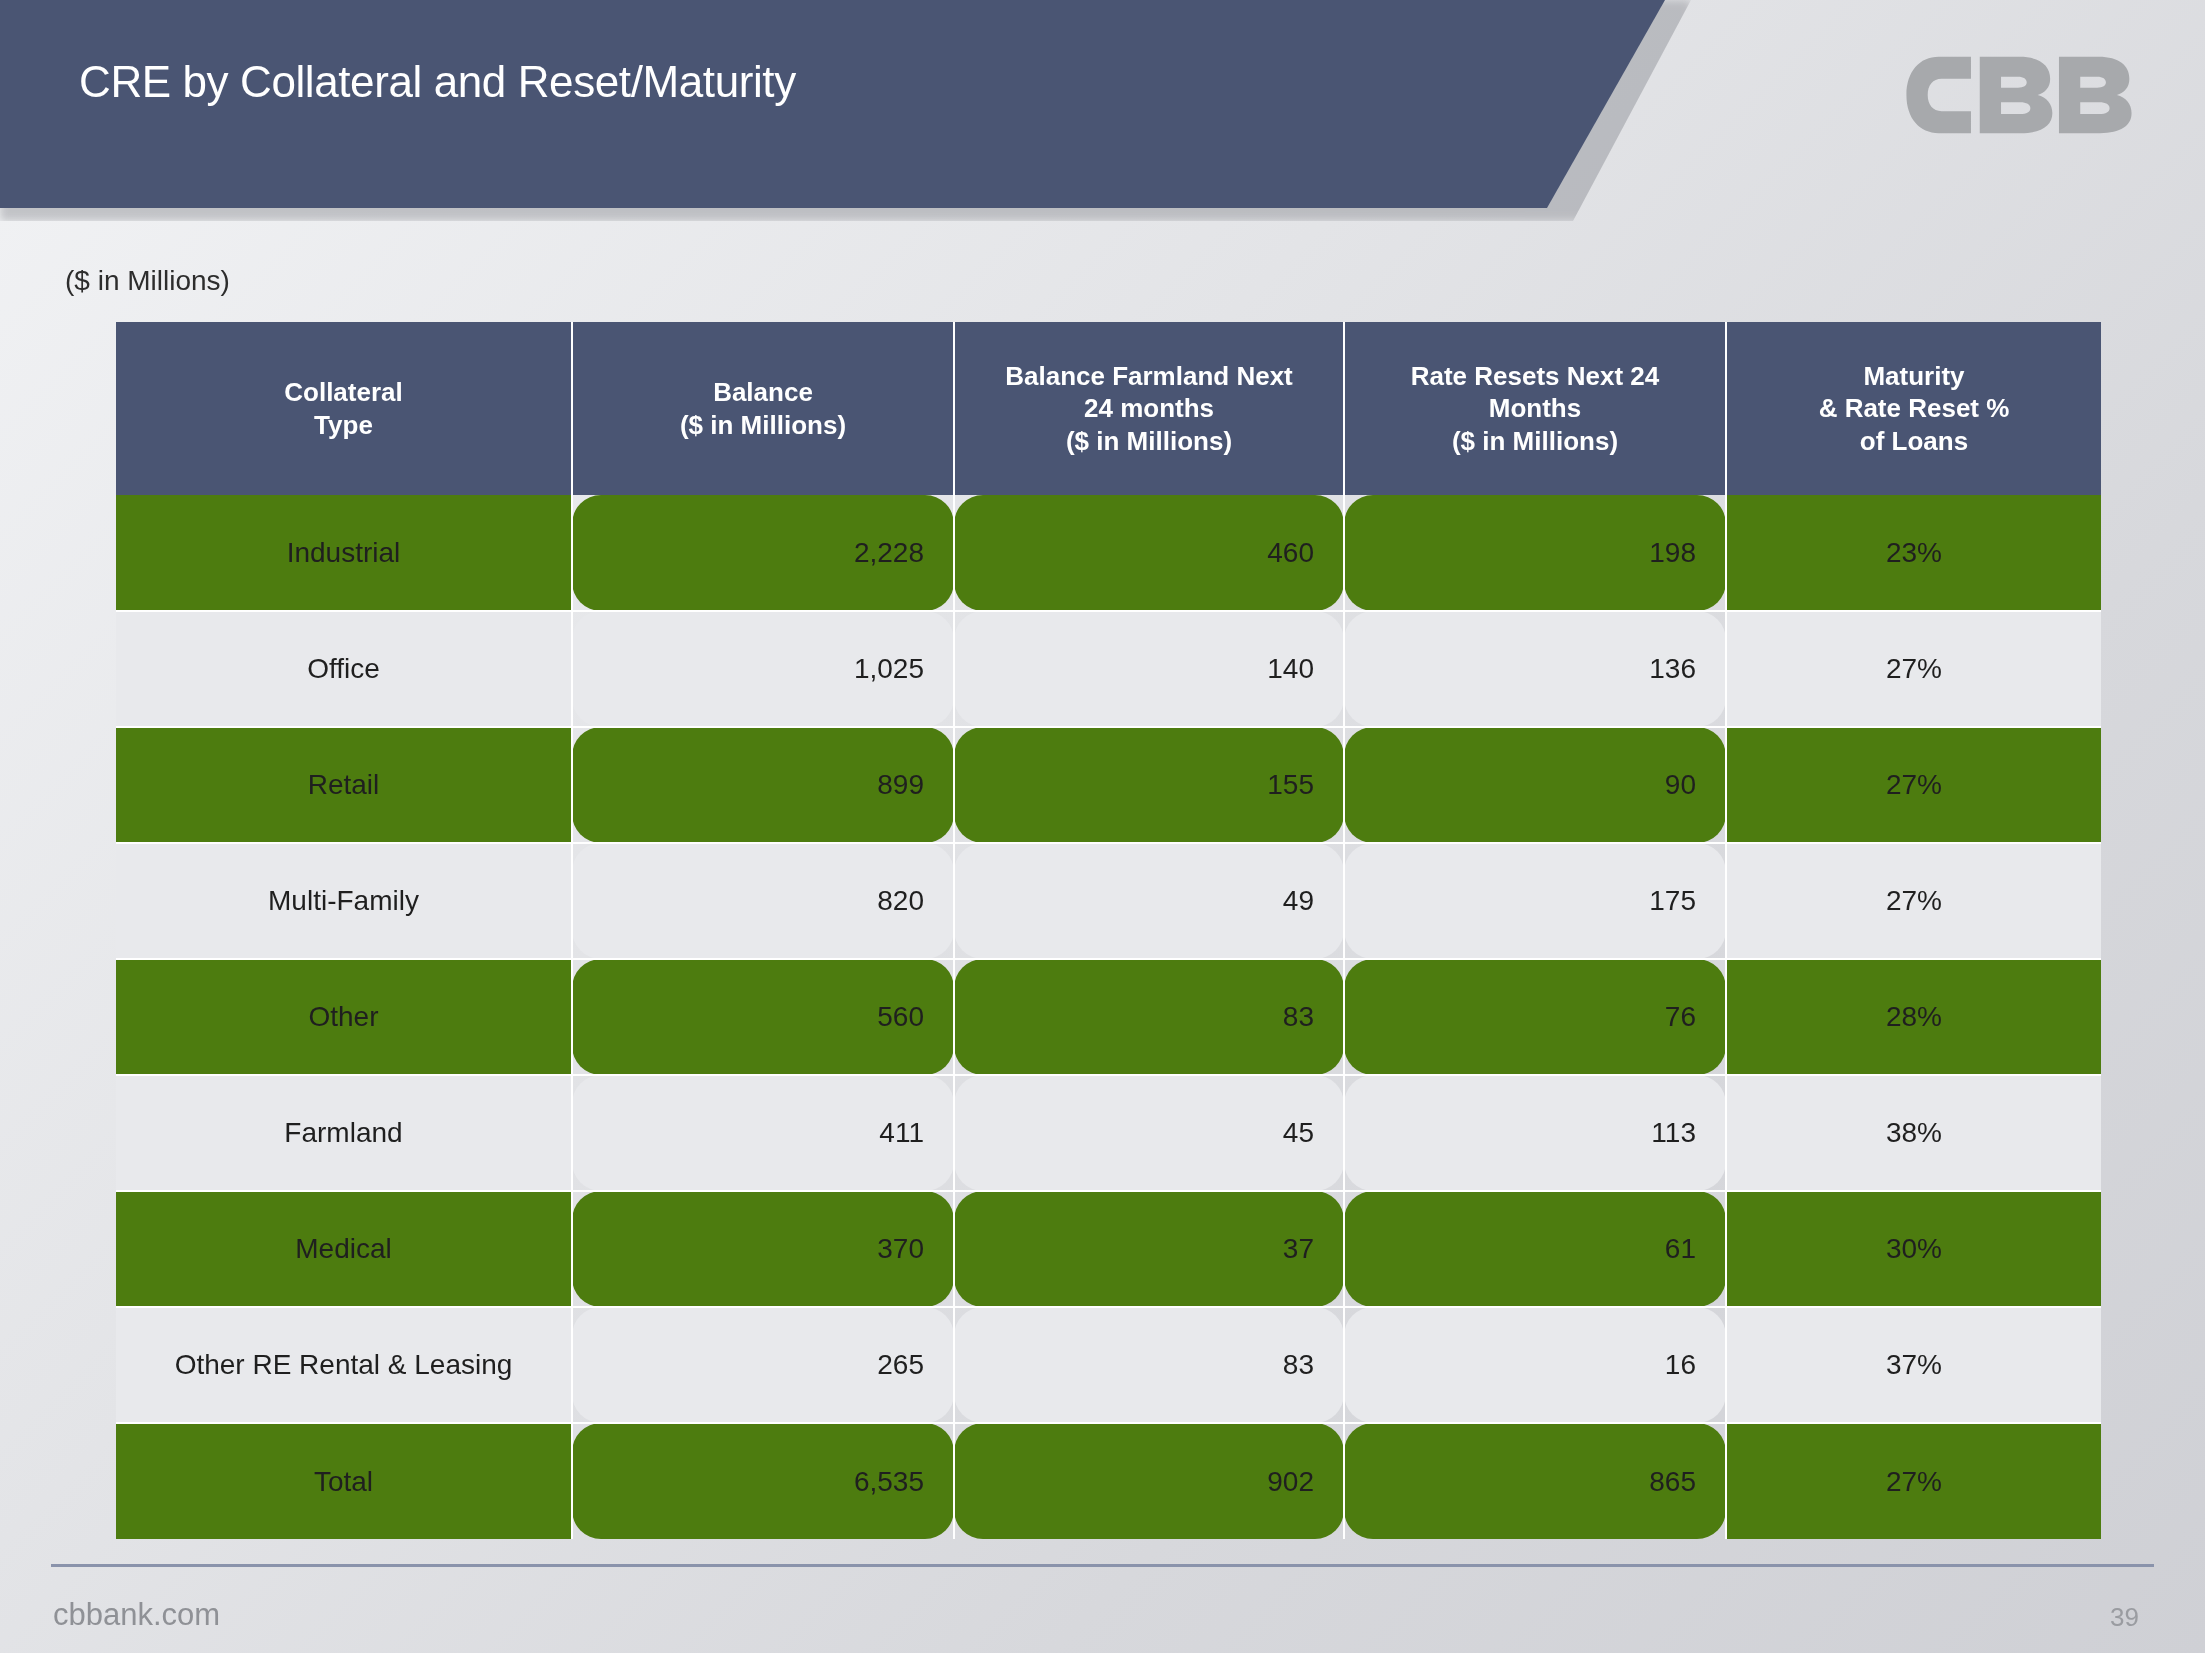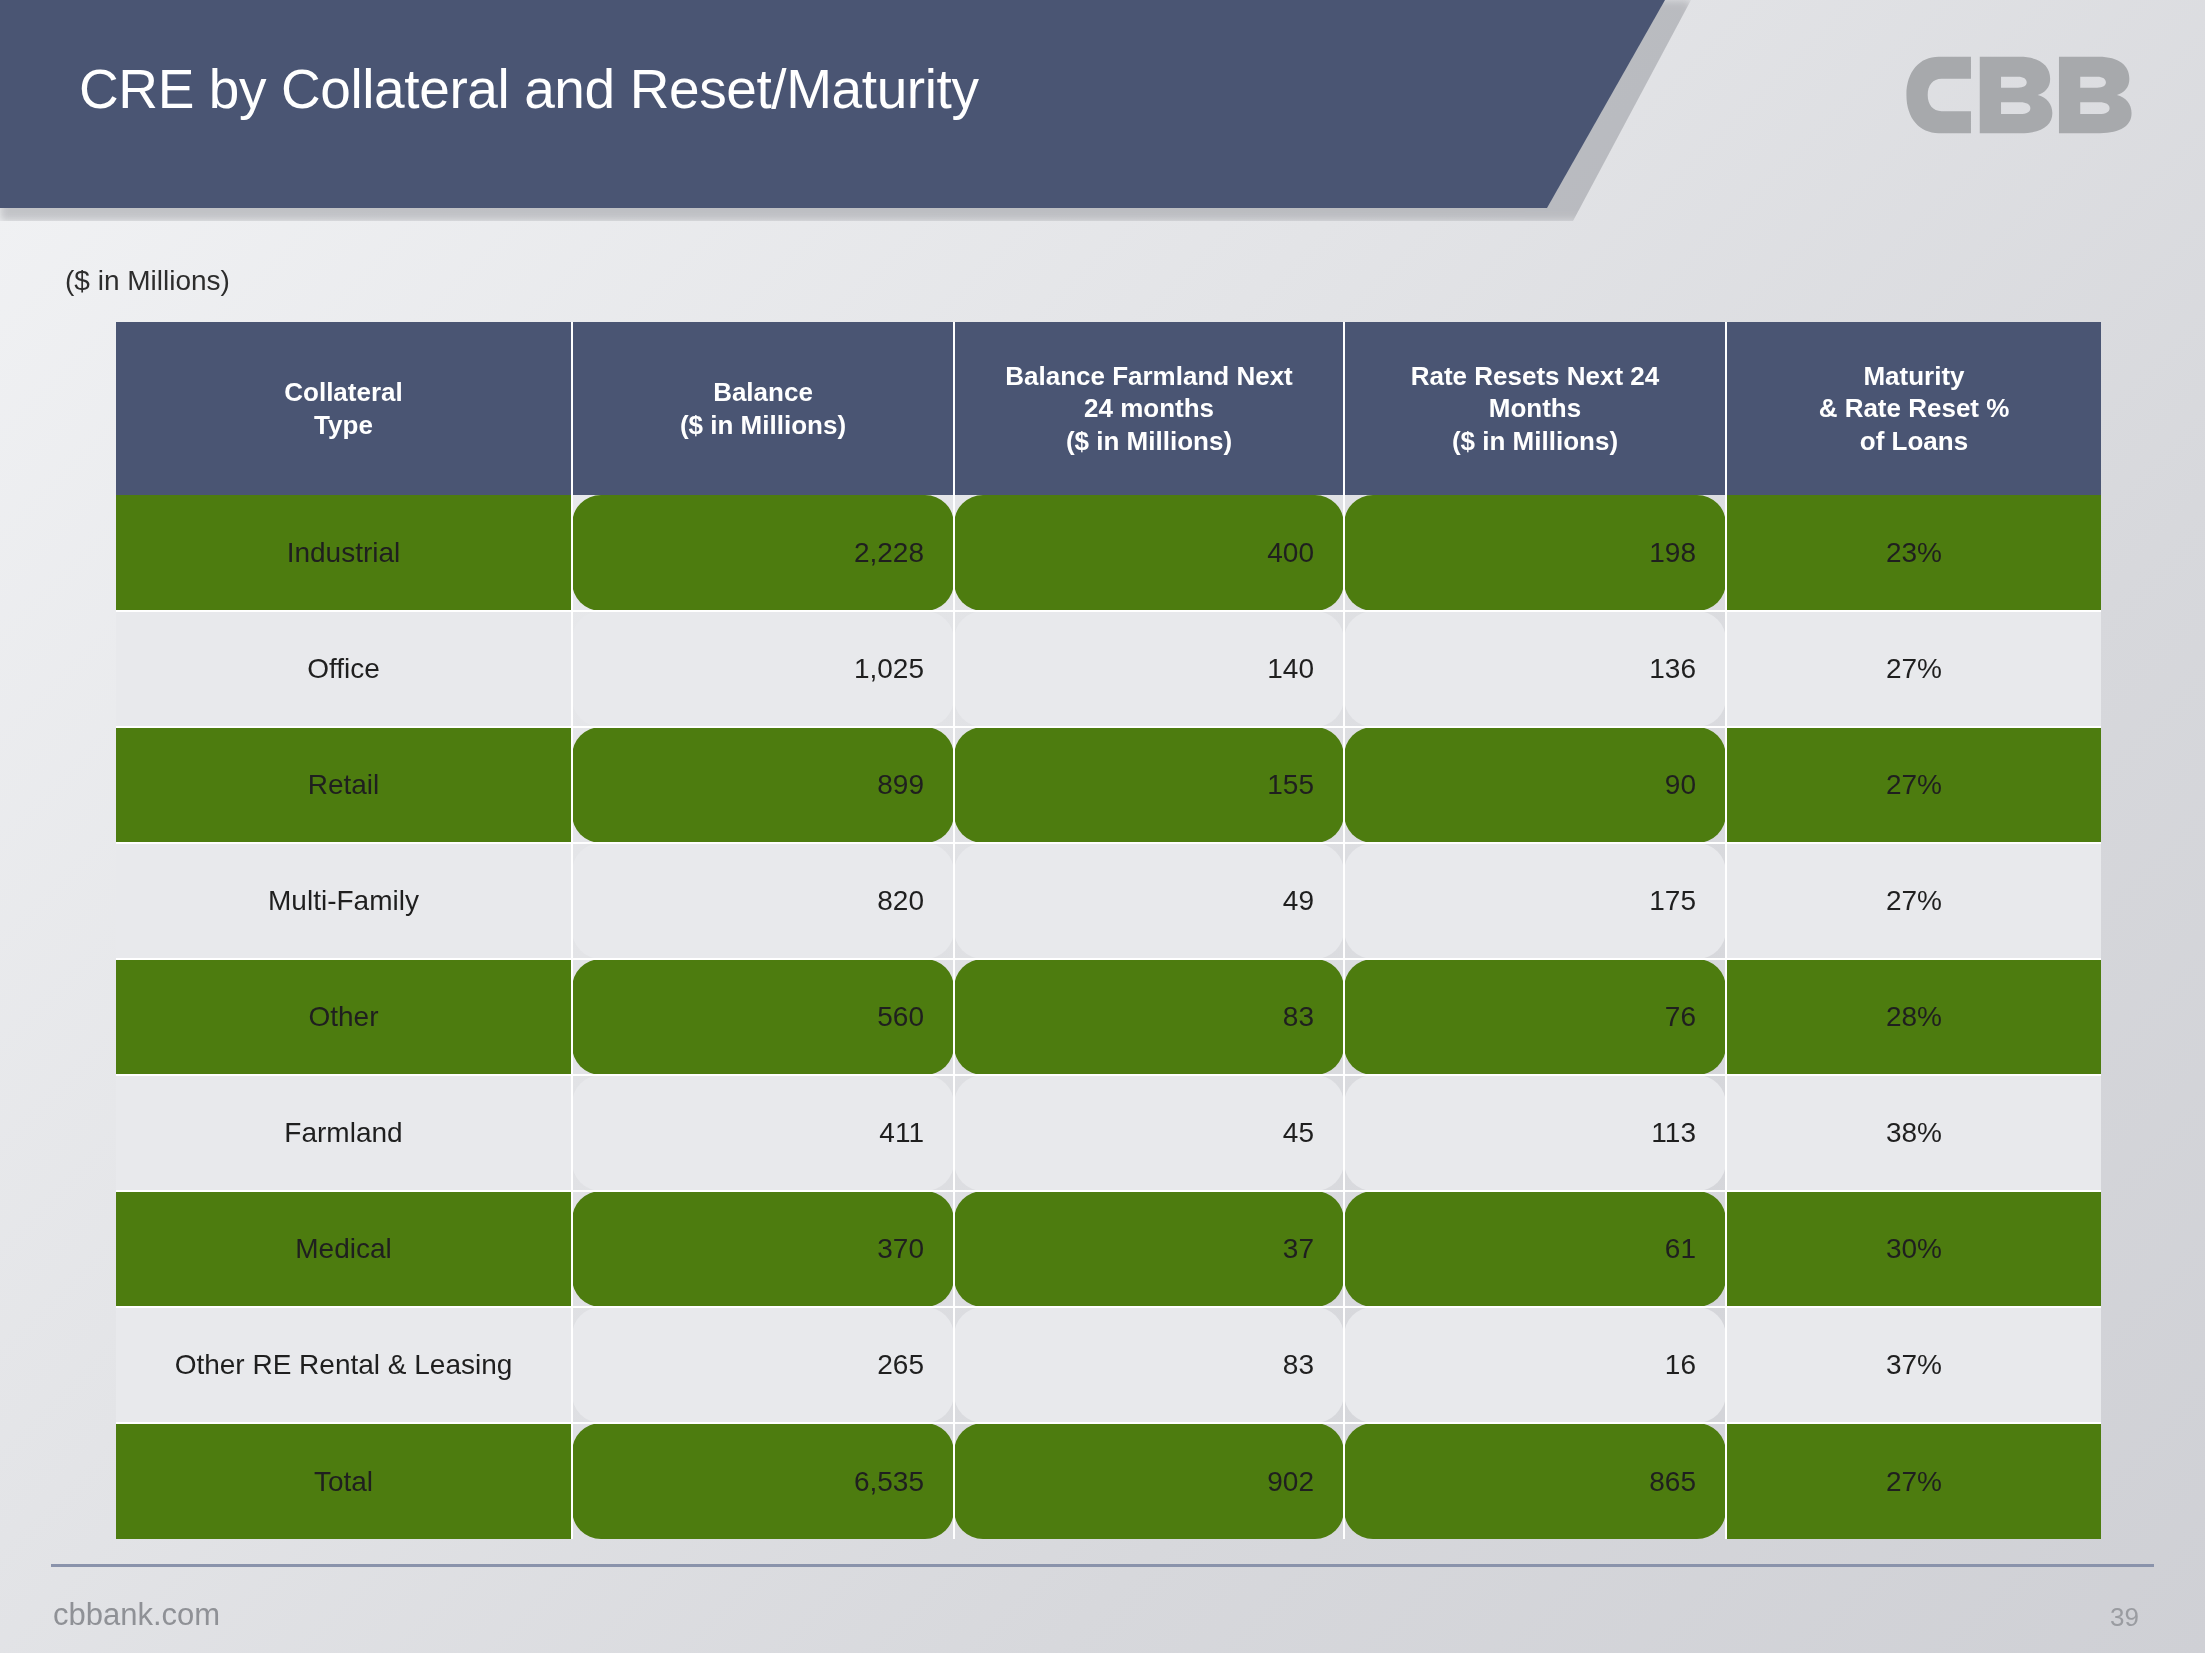--- a/index.html
+++ b/index.html
@@ -36,21 +36,21 @@
     top: 0; left: 0;
     width: 1665px;
     height: 208px;
     background: #4a5573;
     clip-path: polygon(0 0, 1665px 0, 1547px 208px, 0 208px);
   }
   .header-title {
     position: absolute;
     top: 57px;
     left: 79px;
-    font-size: 55px;
+    font-size: 44px;
     font-weight: 400;
     color: #ffffff;
     letter-spacing: -0.4px;
     white-space: nowrap;
   }
 
   
   .logo {
     position: absolute;
     top: 51px;
@@ -193,21 +193,21 @@
           <div>Maturity</div>
           <div>&amp; Rate Reset %</div>
           <div>of Loans</div>
         </th>
       </tr>
     </thead>
     <tbody>
       <tr class="odd">
         <td class="c-type">Industrial</td>
         <td class="c-num">2,228</td>
-        <td class="c-num">400</td>
+        <td class="c-num">460</td>
         <td class="c-num">198</td>
         <td class="c-pct">23%</td>
       </tr>
       <tr class="even">
         <td class="c-type">Office</td>
         <td class="c-num">1,025</td>
         <td class="c-num">140</td>
         <td class="c-num">136</td>
         <td class="c-pct">27%</td>
       </tr>

